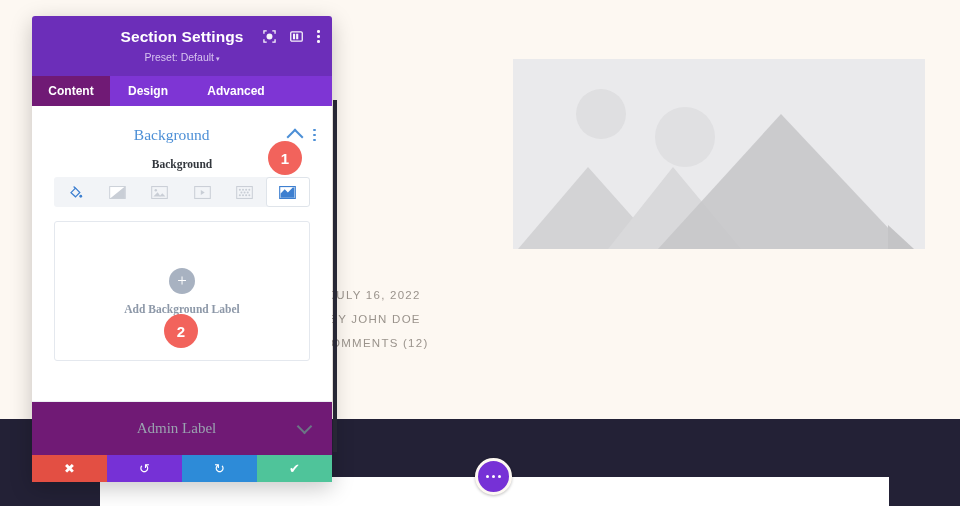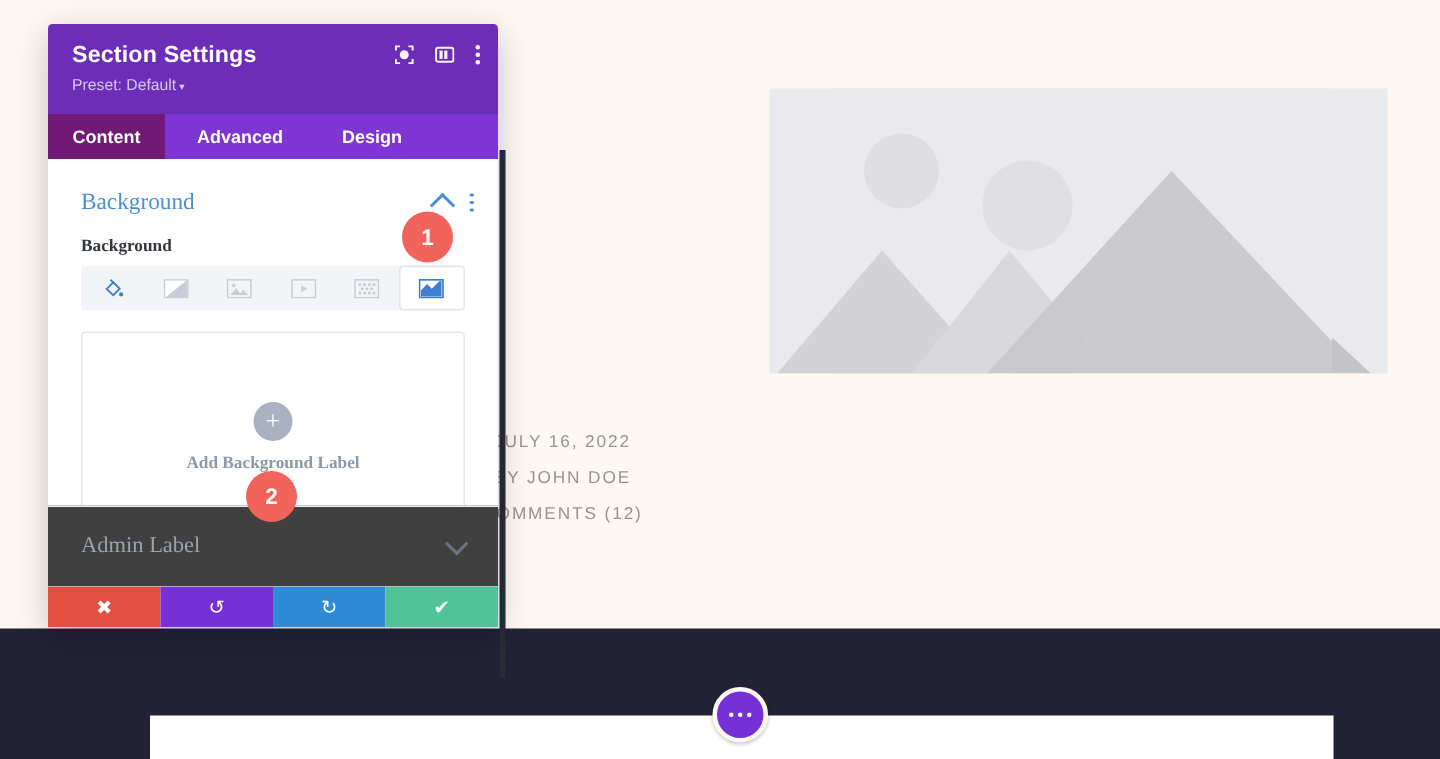--- a/index.html
+++ b/index.html
@@ -43,24 +43,24 @@
     display:flex;align-items:center;justify-content:center;gap:2.5px;
     box-shadow:0 1px 3px rgba(0,0,0,.25);
   }
   #fab i{width:3.2px;height:3.2px;border-radius:50%;background:#fff;display:block;}
 
   
   #panel-divider{position:absolute;left:333px;top:100px;width:4px;height:352px;background:#2b2b3a;}
 
   
   #settings-panel{
-    position:absolute;left:32px;top:16px;width:300px;height:402px;
+    position:absolute;left:32px;top:16px;width:300px;height:466px;
     box-shadow:0 6px 22px rgba(0,0,0,.22);
     display:flex;flex-direction:column;
-    border-radius:3px 3px 0 0;overflow:hidden;
+    border-radius:3px 3px 0 0;overflow:hidden;text-align:center;
   }
 
   .panel-header{background:#6c2eb9;padding:12px 16px 0 16px;height:60px;box-sizing:border-box;position:relative;}
   .panel-title{color:#fff;font-size:15.5px;font-weight:bold;letter-spacing:.1px;}
   .panel-preset{color:#d8c4f0;font-size:10.5px;margin-top:5px;}
   .panel-preset .caret{font-size:7px;margin-left:2px;}
   .header-icons{position:absolute;right:12px;top:14px;display:flex;align-items:center;gap:14px;}
   .hicon{color:#fff;opacity:.95;display:flex;align-items:center;justify-content:center;cursor:pointer;}
   .dots-v{display:flex;flex-direction:column;gap:2.5px;align-items:center;}
   .dots-v i{width:2.6px;height:2.6px;background:#fff;border-radius:50%;display:block;}
@@ -98,21 +98,21 @@
   }
   .mask-plus{
     width:26px;height:26px;border-radius:50%;background:#a8b2c1;color:#fff;
     display:flex;align-items:center;justify-content:center;font-size:17px;line-height:1;
     margin-bottom:9px;
   }
   .mask-text{color:#8d98a8;font-size:11.5px;font-weight:bold;}
 
   .admin-row{
     position:absolute;left:0;right:0;bottom:0;height:54px;border-top:1px solid #eceff3;
-    display:flex;align-items:center;padding:12px 22px;box-sizing:border-box;background:#404040;
+    display:flex;align-items:center;padding:12px 22px;box-sizing:border-box;background:#701a75;
   }
   .admin-label{flex:1;color:#9aa3b0;font-size:15px;}
   .chev-down{width:9px;height:9px;border-right:2px solid #6b7585;border-bottom:2px solid #6b7585;transform:rotate(45deg);margin-bottom:5px;}
 
   .panel-footer{display:flex;height:27px;}
   .fbtn{flex:1;display:flex;align-items:center;justify-content:center;color:#fff;font-size:13px;cursor:pointer;}
   #btn-discard{background:#e34f43;}
   #btn-undo{background:#7631d6;}
   #btn-redo{background:#2d8bd8;}
   #btn-save{background:#4fc49a;}
@@ -200,22 +200,22 @@
             <i></i>
             <i></i>
             <i></i>
           </span>
       </span>
     </div>
   </div>
 
   <div class="panel-tabs">
     <div class="panel-tab active" id="tab-content">Content</div>
+    <div class="panel-tab" id="tab-design">Design</div>
     <div class="panel-tab" id="tab-advanced">Advanced</div>
-    <div class="panel-tab" id="tab-design">Design</div>
   </div>
 
   <div class="panel-body">
 
     <div class="group-head">
       <div class="group-title">Background</div>
       <div class="group-actions">
         <span class="chev"></span>
         <span class="dots-v blue">
             <i></i>

